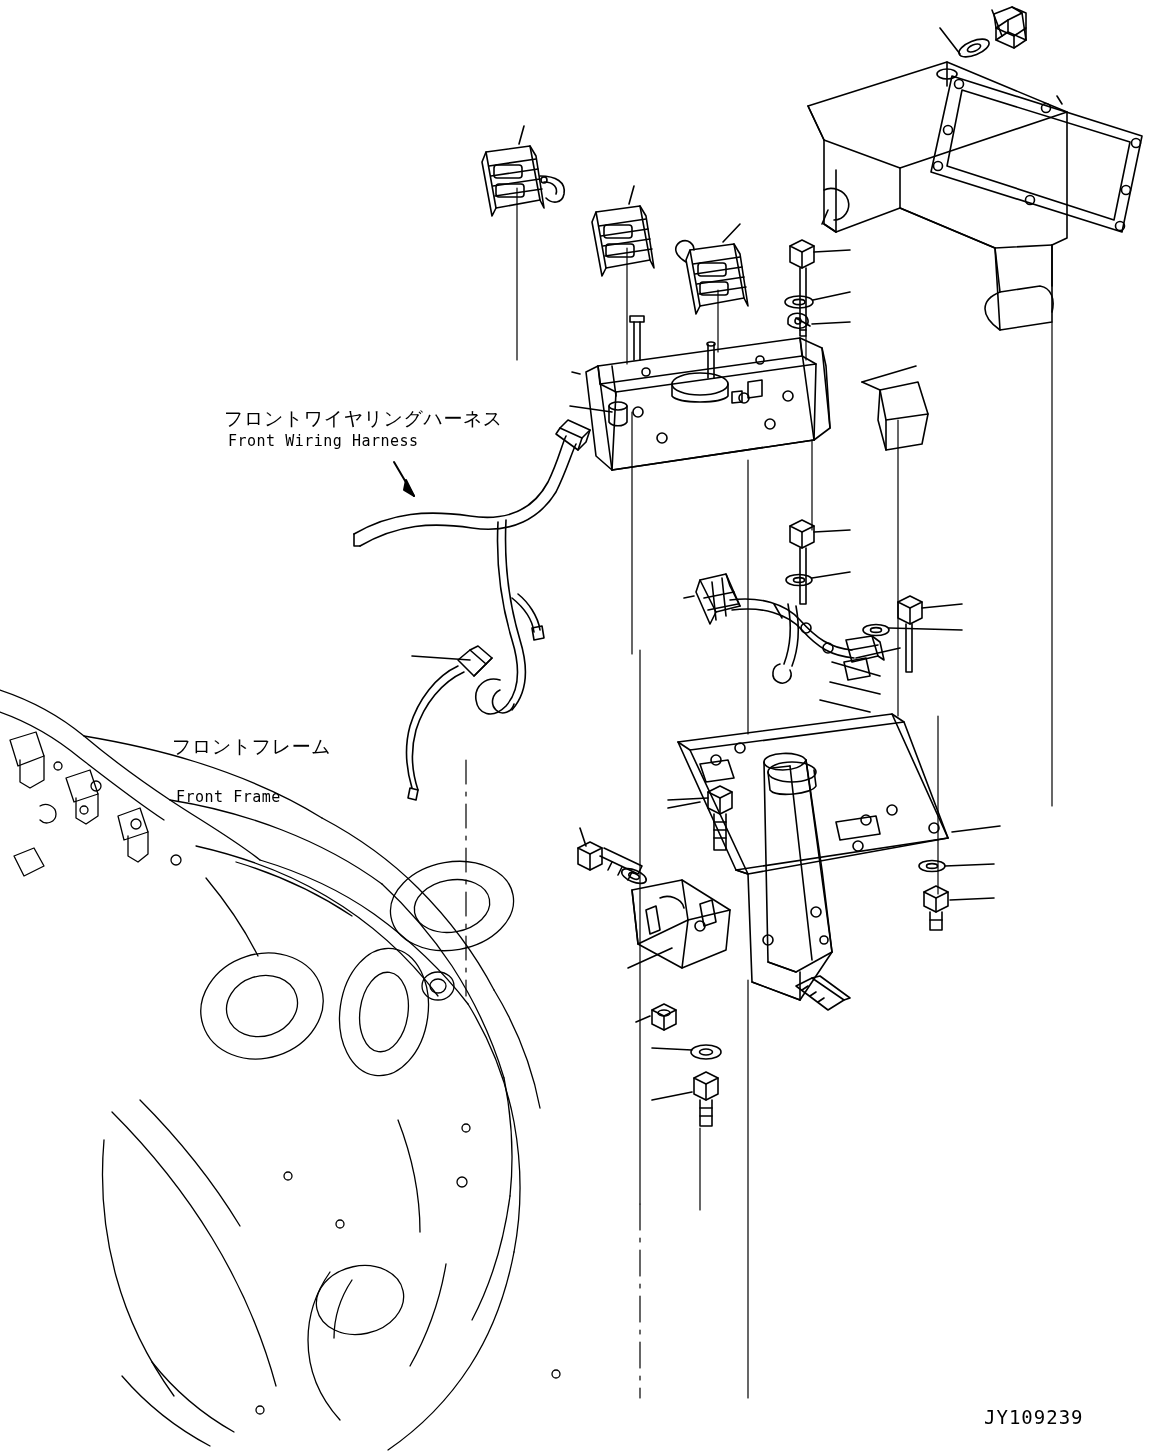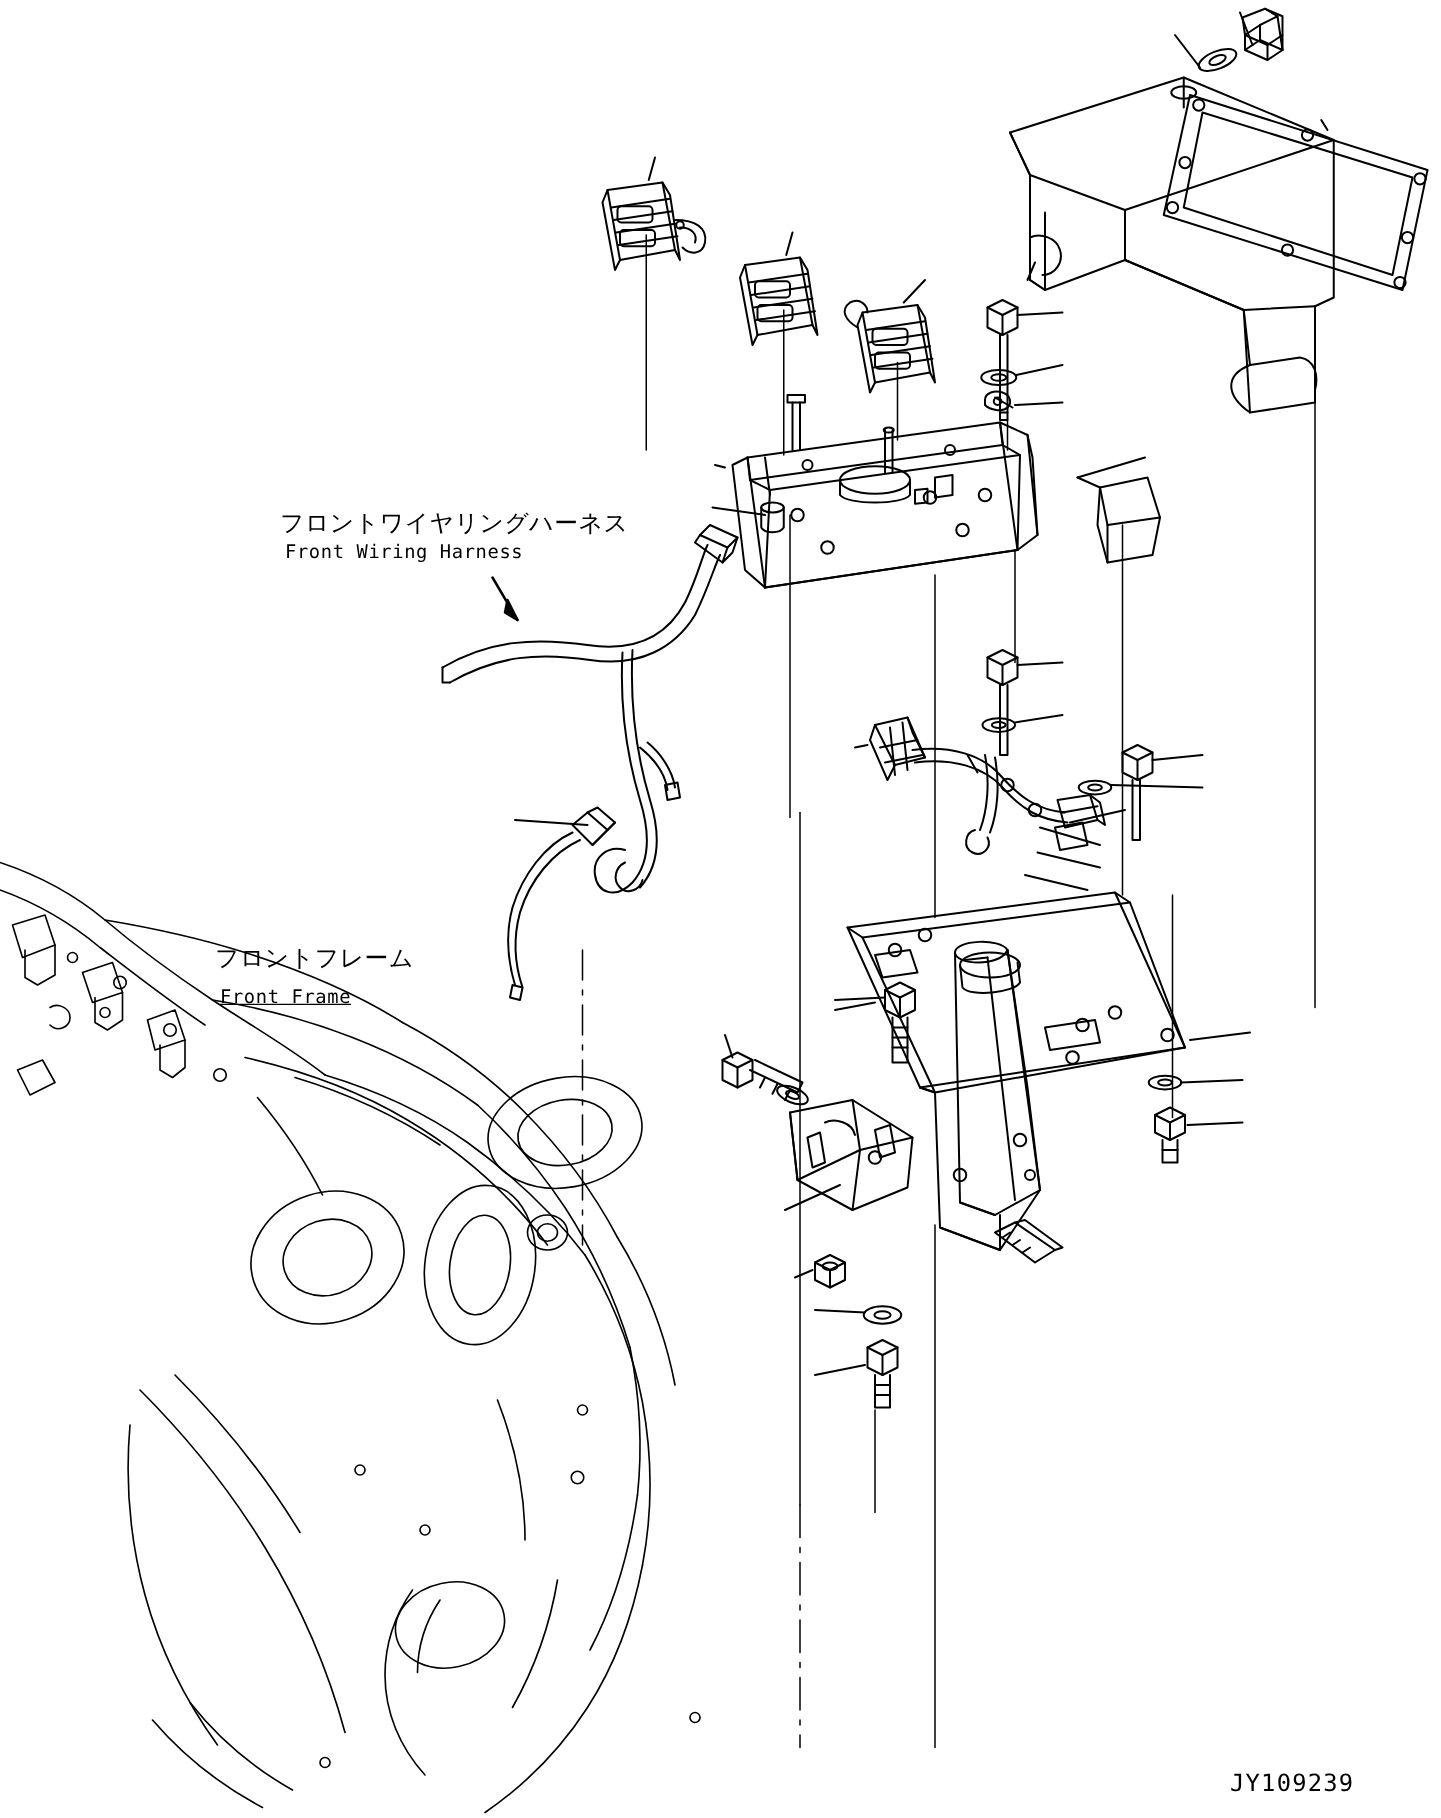--- a/index.html
+++ b/index.html
@@ -499,18 +499,18 @@
       <path d="M898,420 L898,716"></path>
       <path d="M806,336 L806,360"></path>
     </g>
 
   </g>
 </svg>
 
 <div class="lbl lbl-jp" id="wiring-harness-label-jp" style="left:224px; top:406px;">フロントワイヤリングハーネス</div>
 <div class="lbl lbl-en" style="left:228px; top:432px;">Front Wiring Harness</div>
 
-<div class="lbl lbl-jp" style="left:172px; top:754px;">フロントフレーム</div>
-<div class="lbl lbl-en" style="left:176px; top:788px;text-decoration:underline;">Front Frame</div>
-
-<div class="lbl lbl-code" style="left:984px; top:1406px;margin-top:10px;">JY109239</div>
+<div class="lbl lbl-jp" style="left:172px; top:734px;">フロントフレーム</div>
+<div class="lbl lbl-en" style="left:176px; top:788px;">Front Frame</div>
+
+<div class="lbl lbl-code" style="left:984px; top:1406px;">JY109239</div>
 
 </div>
 
 </body></html>

